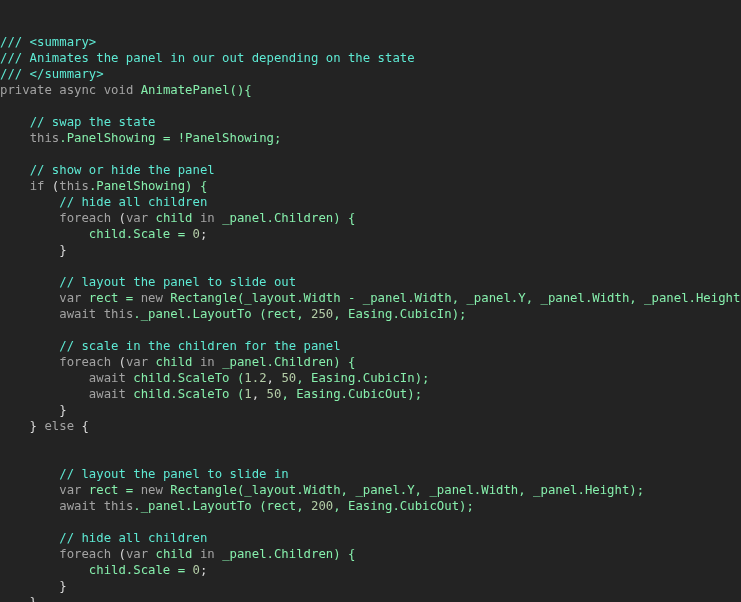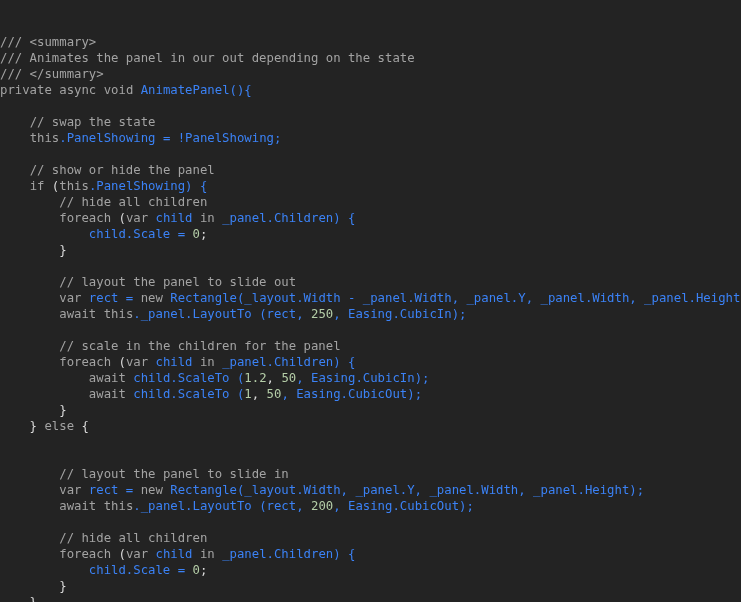--- a/index.html
+++ b/index.html
@@ -24,24 +24,24 @@
     box-sizing: border-box;
     white-space: pre;
     overflow: hidden;
     -webkit-font-smoothing: antialiased;
   }
   .code-line {
     height: 16px;
     white-space: pre;
     letter-spacing: 0px;
   }
-  .tok-cmt  { color: #a3a3a3; }
+  .tok-cmt  { color: #5eead4; }
   .tok-kw   { color: #a3a3a3; }
   .tok-num  { color: #b5cea8; }
-  .tok-id   { color: #3b82f6; }
+  .tok-id   { color: #86efac; }
   .tok-pun  { color: #dcdcdc; }
 </style>
 </head>
 <body>
 
 <div id="editor">
   <div id="code-lines"><div class="code-line"><span class="tok-cmt">/// &lt;summary&gt;</span></div><div class="code-line"><span class="tok-cmt">/// Animates the panel in our out depending on the state</span></div><div class="code-line"><span class="tok-cmt">/// &lt;/summary&gt;</span></div><div class="code-line"><span class="tok-kw">private</span><span class="tok-pun"> </span><span class="tok-kw">async</span><span class="tok-pun"> </span><span class="tok-kw">void</span><span class="tok-pun"> </span><span class="tok-id">AnimatePanel(){</span></div><div class="code-line">&nbsp;</div><div class="code-line"><span class="tok-pun">    </span><span class="tok-cmt">// swap the state</span></div><div class="code-line"><span class="tok-pun">    </span><span class="tok-kw">this</span><span class="tok-id">.PanelShowing = !PanelShowing;</span></div><div class="code-line">&nbsp;</div><div class="code-line"><span class="tok-pun">    </span><span class="tok-cmt">// show or hide the panel</span></div><div class="code-line"><span class="tok-pun">    </span><span class="tok-kw">if</span><span class="tok-pun"> (</span><span class="tok-kw">this</span><span class="tok-id">.PanelShowing) {</span></div><div class="code-line"><span class="tok-pun">        </span><span class="tok-cmt">// hide all children</span></div><div class="code-line"><span class="tok-pun">        </span><span class="tok-kw">foreach</span><span class="tok-pun"> (</span><span class="tok-kw">var</span><span class="tok-id"> child </span><span class="tok-kw">in</span><span class="tok-id"> _panel.Children) {</span></div><div class="code-line"><span class="tok-id">            child.Scale = </span><span class="tok-num">0</span><span class="tok-pun">;</span></div><div class="code-line"><span class="tok-pun">        }</span></div><div class="code-line">&nbsp;</div><div class="code-line"><span class="tok-pun">        </span><span class="tok-cmt">// layout the panel to slide out</span></div><div class="code-line"><span class="tok-pun">        </span><span class="tok-kw">var</span><span class="tok-id"> rect = </span><span class="tok-kw">new</span><span class="tok-id"> Rectangle(_layout.Width - _panel.Width, _panel.Y, _panel.Width, _panel.Height);</span></div><div class="code-line"><span class="tok-pun">        </span><span class="tok-kw">await</span><span class="tok-pun"> </span><span class="tok-kw">this</span><span class="tok-id">._panel.LayoutTo (rect, </span><span class="tok-num">250</span><span class="tok-id">, Easing.CubicIn);</span></div><div class="code-line">&nbsp;</div><div class="code-line"><span class="tok-pun">        </span><span class="tok-cmt">// scale in the children for the panel</span></div><div class="code-line"><span class="tok-pun">        </span><span class="tok-kw">foreach</span><span class="tok-pun"> (</span><span class="tok-kw">var</span><span class="tok-id"> child </span><span class="tok-kw">in</span><span class="tok-id"> _panel.Children) {</span></div><div class="code-line"><span class="tok-pun">            </span><span class="tok-kw">await</span><span class="tok-id"> child.ScaleTo (</span><span class="tok-num">1.2</span><span class="tok-pun">, </span><span class="tok-num">50</span><span class="tok-id">, Easing.CubicIn);</span></div><div class="code-line"><span class="tok-pun">            </span><span class="tok-kw">await</span><span class="tok-id"> child.ScaleTo (</span><span class="tok-num">1</span><span class="tok-pun">, </span><span class="tok-num">50</span><span class="tok-id">, Easing.CubicOut);</span></div><div class="code-line"><span class="tok-pun">        }</span></div><div class="code-line"><span class="tok-pun">    } </span><span class="tok-kw">else</span><span class="tok-pun"> {</span></div><div class="code-line">&nbsp;</div><div class="code-line">&nbsp;</div><div class="code-line"><span class="tok-pun">        </span><span class="tok-cmt">// layout the panel to slide in</span></div><div class="code-line"><span class="tok-pun">        </span><span class="tok-kw">var</span><span class="tok-id"> rect = </span><span class="tok-kw">new</span><span class="tok-id"> Rectangle(_layout.Width, _panel.Y, _panel.Width, _panel.Height);</span></div><div class="code-line"><span class="tok-pun">        </span><span class="tok-kw">await</span><span class="tok-pun"> </span><span class="tok-kw">this</span><span class="tok-id">._panel.LayoutTo (rect, </span><span class="tok-num">200</span><span class="tok-id">, Easing.CubicOut);</span></div><div class="code-line">&nbsp;</div><div class="code-line"><span class="tok-pun">        </span><span class="tok-cmt">// hide all children</span></div><div class="code-line"><span class="tok-pun">        </span><span class="tok-kw">foreach</span><span class="tok-pun"> (</span><span class="tok-kw">var</span><span class="tok-id"> child </span><span class="tok-kw">in</span><span class="tok-id"> _panel.Children) {</span></div><div class="code-line"><span class="tok-id">            child.Scale = </span><span class="tok-num">0</span><span class="tok-pun">;</span></div><div class="code-line"><span class="tok-pun">        }</span></div><div class="code-line"><span class="tok-pun">    }</span></div></div>
 </div>
 
 </body></html>

